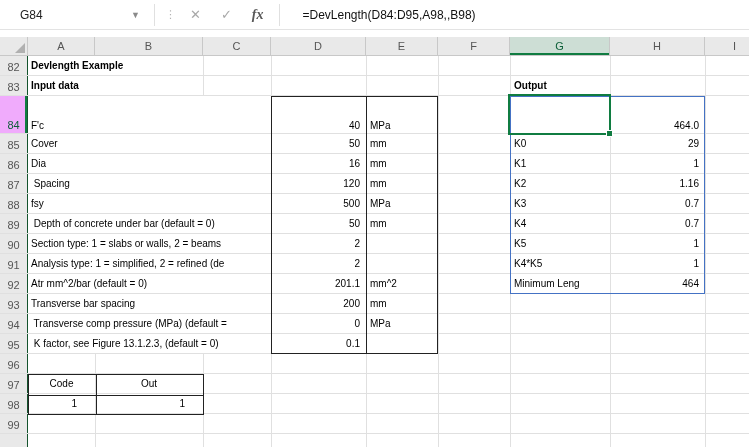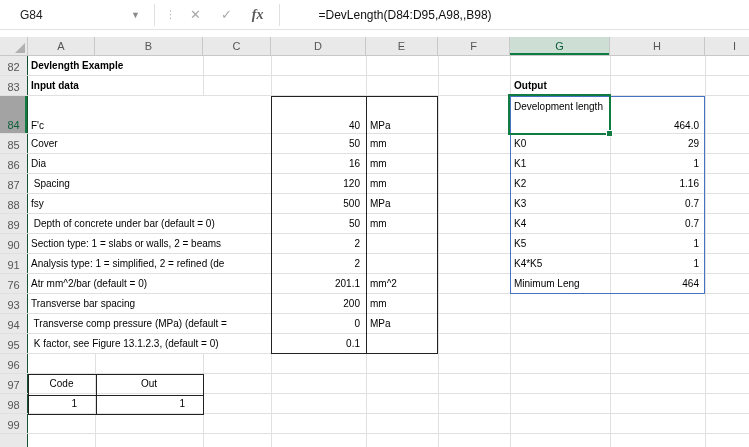--- a/index.html
+++ b/index.html
@@ -7,40 +7,40 @@
   .app{position:relative;width:749px;height:447px;overflow:hidden;background:#fff;font-family:"Liberation Sans",sans-serif}
 
   
   .formula-bar{height:30px;display:flex;align-items:center;background:#fff;border-bottom:1px solid #E3E3E3;padding-left:20px}
   .name-box{width:128px;height:22px;display:flex;align-items:center;justify-content:space-between;font-size:12px;color:#222;cursor:default}
   .nb-caret{color:#8a8a8a;font-size:9px;padding-right:8px}
   .fb-sep{width:1px;height:22px;background:#E0E0E0;margin:0 6px;flex:none}
   .fb-dots{color:#B3B3B3;font-size:11px;margin:0 4px}
   .fb-icon{color:#A8A8A8;font-size:13px;margin:0 10px}
   .fb-fx{font-family:"Liberation Serif",serif;font-style:italic;font-weight:bold;color:#595959;font-size:14px;margin:12px 10px}
-  .fb-formula{font-size:12px;color:#111;margin-left:32px;white-space:pre}
+  .fb-formula{font-size:12px;color:#111;margin-left:16px;white-space:pre}
   .gap{height:7px;background:#fff}
 
   
   .sheet{position:relative;height:410px;background:#fff;overflow:hidden}
 
   .vl{position:absolute;top:19px;bottom:0;width:1px;background:#E0E0E0}
 
   .hrow{display:flex;width:765px;height:19px;background:#E9E9E9;border-bottom:1px solid #C8C8C8}
   .corner{width:28px;flex:none;position:relative;background:#E9E9E9;border-right:1px solid #C8C8C8}
   .corner .tri{position:absolute;right:2px;bottom:2px;width:0;height:0;border-left:10px solid transparent;border-bottom:10px solid #B0B0B0}
   .ch{flex:none;display:flex;align-items:center;justify-content:center;font-size:11px;color:#555;background:#E9E9E9;border-right:1px solid #C8C8C8}
   .ch.sel{background:#CDDED5;color:#0C5F38;box-shadow:inset 0 -2px 0 #107C41}
   .wA{width:67px}.wB{width:108px}.wC{width:68px}.wD{width:95px}.wE{width:72px}.wF{width:72px}.wG{width:100px}.wH{width:95px}.wI{width:60px}
 
   .row{position:relative;height:20px;border-bottom:1px solid #E0E0E0}
   .row.tall{height:38px}
   .row.filler{height:13px;border-bottom:none}
   .rh{position:absolute;left:0;top:0;bottom:0;width:28px;background:#E9E9E9;border-right:1px solid #14532d;display:flex;align-items:flex-end;justify-content:center;font-size:11px;color:#555;padding-bottom:2px}
-  .rh.sel{background:#a3a3a3;color:#0C5F38;box-shadow:inset -2px 0 0 #107C41}
+  .rh.sel{background:#f0abfc;color:#0C5F38;box-shadow:inset -2px 0 0 #107C41}
 
   .cell{position:absolute;top:0;bottom:0;display:flex;align-items:center;font-size:10px;color:#000;overflow:hidden;white-space:pre;padding:0 4px}
   .lbl{justify-content:flex-start;padding-left:3px;background:#fff}
   .num{justify-content:flex-end;padding-right:6px}
   .unit{justify-content:flex-start;padding-left:4px}
   .ctr{justify-content:center}
   .b{font-weight:700}
   .bot{align-items:flex-end;padding-bottom:2px}
   .wrap{white-space:normal;line-height:17px;align-items:flex-start;padding-top:2px}
   .code-num{justify-content:flex-end;padding-right:18px}
@@ -123,21 +123,20 @@
       <div class="rh">83</div>
       <div class="cell unit b pG">Output</div>
       <div class="cell lbl b pAB">Input data</div>
     </div>
 
     <div class="row tall">
       <div class="rh sel">84</div>
       <div class="cell lbl bot pAC">F'c</div>
       <div class="cell num bot pD">40</div>
       <div class="cell unit bot pE">MPa</div>
-      <div class="cell unit wrap pG">Development length</div>
       <div class="cell num bot pH">464.0</div>
     </div>
 
     <div class="row">
       <div class="rh">85</div>
       <div class="cell lbl pAC">Cover</div>
       <div class="cell num pD">50</div>
       <div class="cell unit pE">mm</div>
       <div class="cell unit pG">K0</div>
       <div class="cell num pH">29</div>
@@ -189,21 +188,21 @@
 
     <div class="row">
       <div class="rh">91</div>
       <div class="cell lbl pAC">Analysis type: 1 = simplified, 2 = refined (de</div>
       <div class="cell num pD">2</div>
       <div class="cell unit pG">K4*K5</div>
       <div class="cell num pH">1</div>
     </div>
 
     <div class="row">
-      <div class="rh">76</div>
+      <div class="rh">92</div>
       <div class="cell lbl pAC">Atr mm^2/bar (default = 0)</div>
       <div class="cell num pD">201.1</div>
       <div class="cell unit pE">mm^2</div>
       <div class="cell unit pG">Minimum Leng</div>
       <div class="cell num pH">464</div>
     </div>
 
     <div class="row">
       <div class="rh">93</div>
       <div class="cell lbl pAC">Transverse bar spacing</div>

